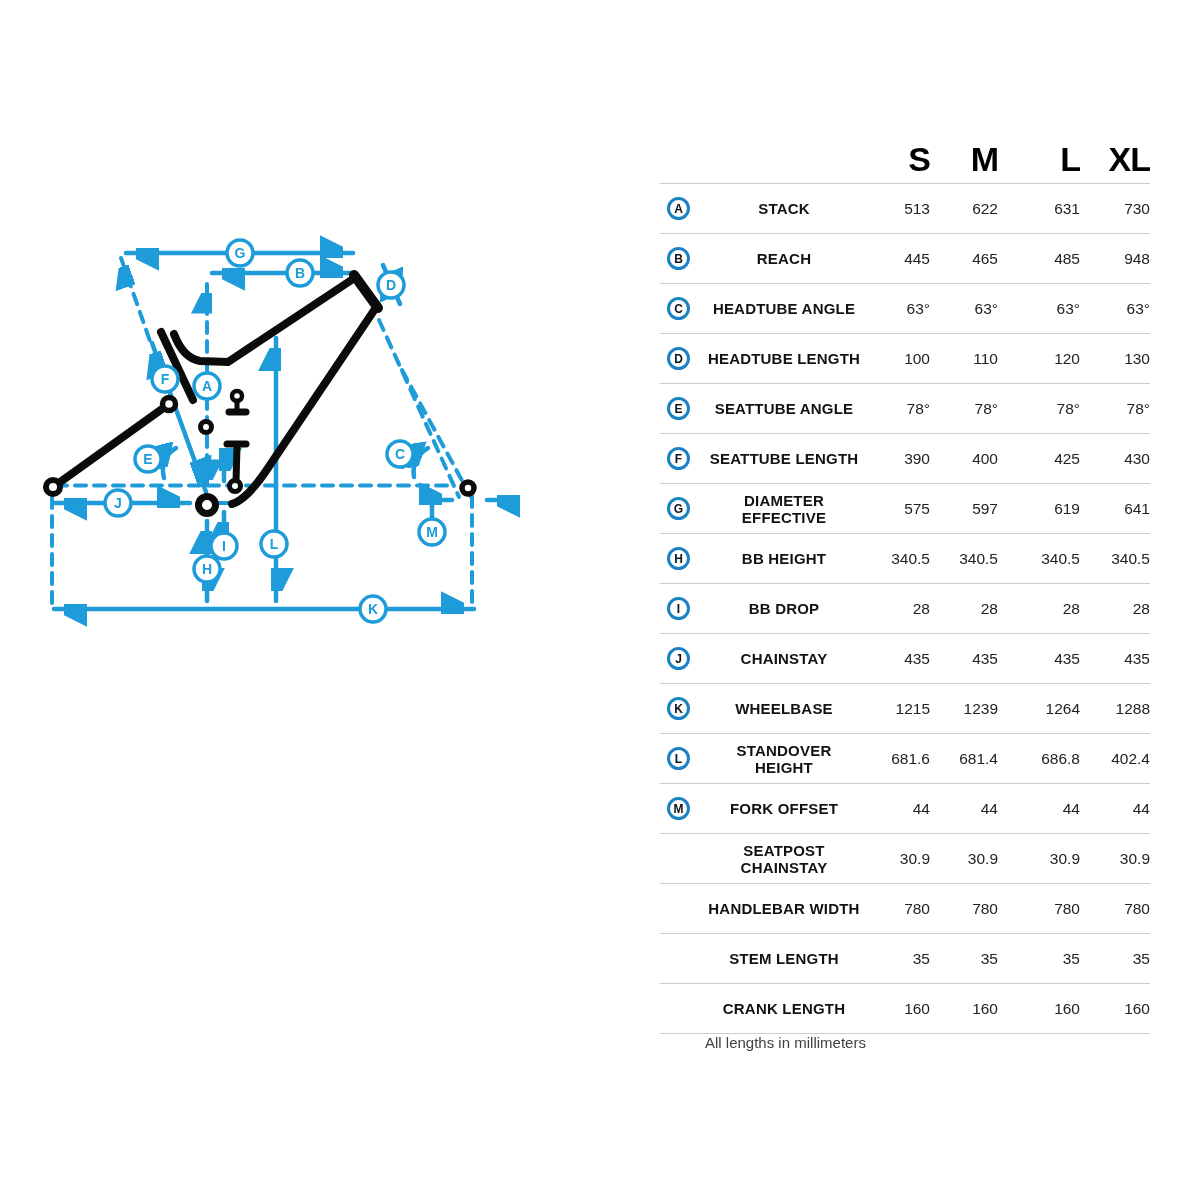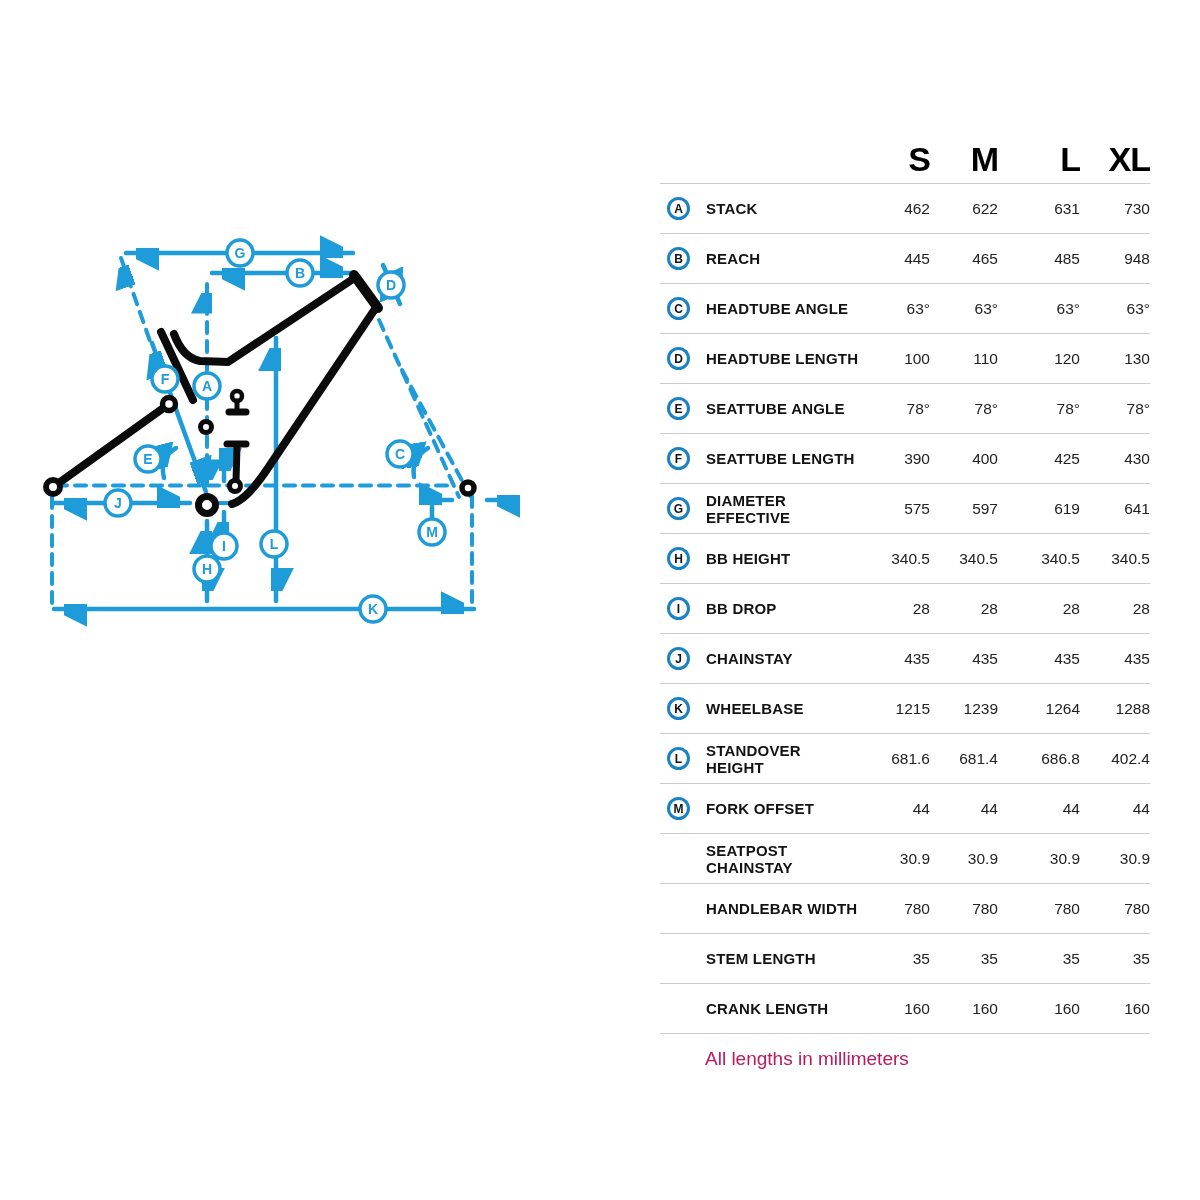--- a/index.html
+++ b/index.html
@@ -13,23 +13,23 @@
   #geo-table{position:absolute;left:660px;top:135px;width:505px;box-sizing:border-box;padding-right:15px;}
   .grid-row{display:grid;grid-template-columns:46px 1fr 68px 68px 82px 70px;align-items:center;}
   .header-row{height:48px;border-bottom:1px solid #cccccc;}
   .hcell{font-size:34px;font-weight:800;color:#000;text-align:right;letter-spacing:-1px;line-height:1;}
   .trow{height:49px;border-bottom:1px solid #cccccc;}
   .badge-wrap{display:flex;justify-content:flex-start;padding-left:7px;}
   .badge{width:17px;height:17px;border:3px solid #1a81c2;border-radius:50%;
          display:flex;align-items:center;justify-content:center;
          font-size:12px;font-weight:700;color:#101417;line-height:1;}
   .badge.empty{visibility:hidden;}
-  .rlabel{font-size:15px;font-weight:700;color:#121212;letter-spacing:.2px;}
+  .rlabel{font-size:15px;font-weight:700;color:#121212;letter-spacing:.2px;text-align:center;}
   .val{font-size:15.5px;font-weight:400;color:#222;text-align:right;}
-  #footer-note{margin-top:14px;margin-left:45px;font-size:19px;color:#be185d;}
+  #footer-note{margin-left:45px;font-size:15px;color:#404040;}
 </style>
 </head>
 <body>
 
 <div id="canvas">
 
   <svg id="diagram" width="560" height="660" viewBox="0 0 560 660" aria-hidden="true">
     <defs>
       <marker id="ah" markerWidth="5.2" markerHeight="5.2" refX="7.4" refY="4" orient="auto-start-reverse" markerUnits="strokeWidth">
         <path d="M0,0 L8,4 L0,8 Z" fill="#1E9CD9"></path>
@@ -149,21 +149,21 @@
         <span class="hcell">M</span>
         <span class="hcell">L</span>
         <span class="hcell">XL</span>
       </div>
     <div id="rows-container">
         <div class="grid-row trow">
           <span class="badge-wrap">
             <span class="badge">A</span>
           </span>
           <span class="rlabel">STACK</span>
-          <span class="val">462</span>
+          <span class="val">513</span>
           <span class="val">622</span>
           <span class="val">631</span>
           <span class="val">730</span>
         </div>
         <div class="grid-row trow">
           <span class="badge-wrap">
             <span class="badge">B</span>
           </span>
           <span class="rlabel">REACH</span>
           <span class="val">445</span>

